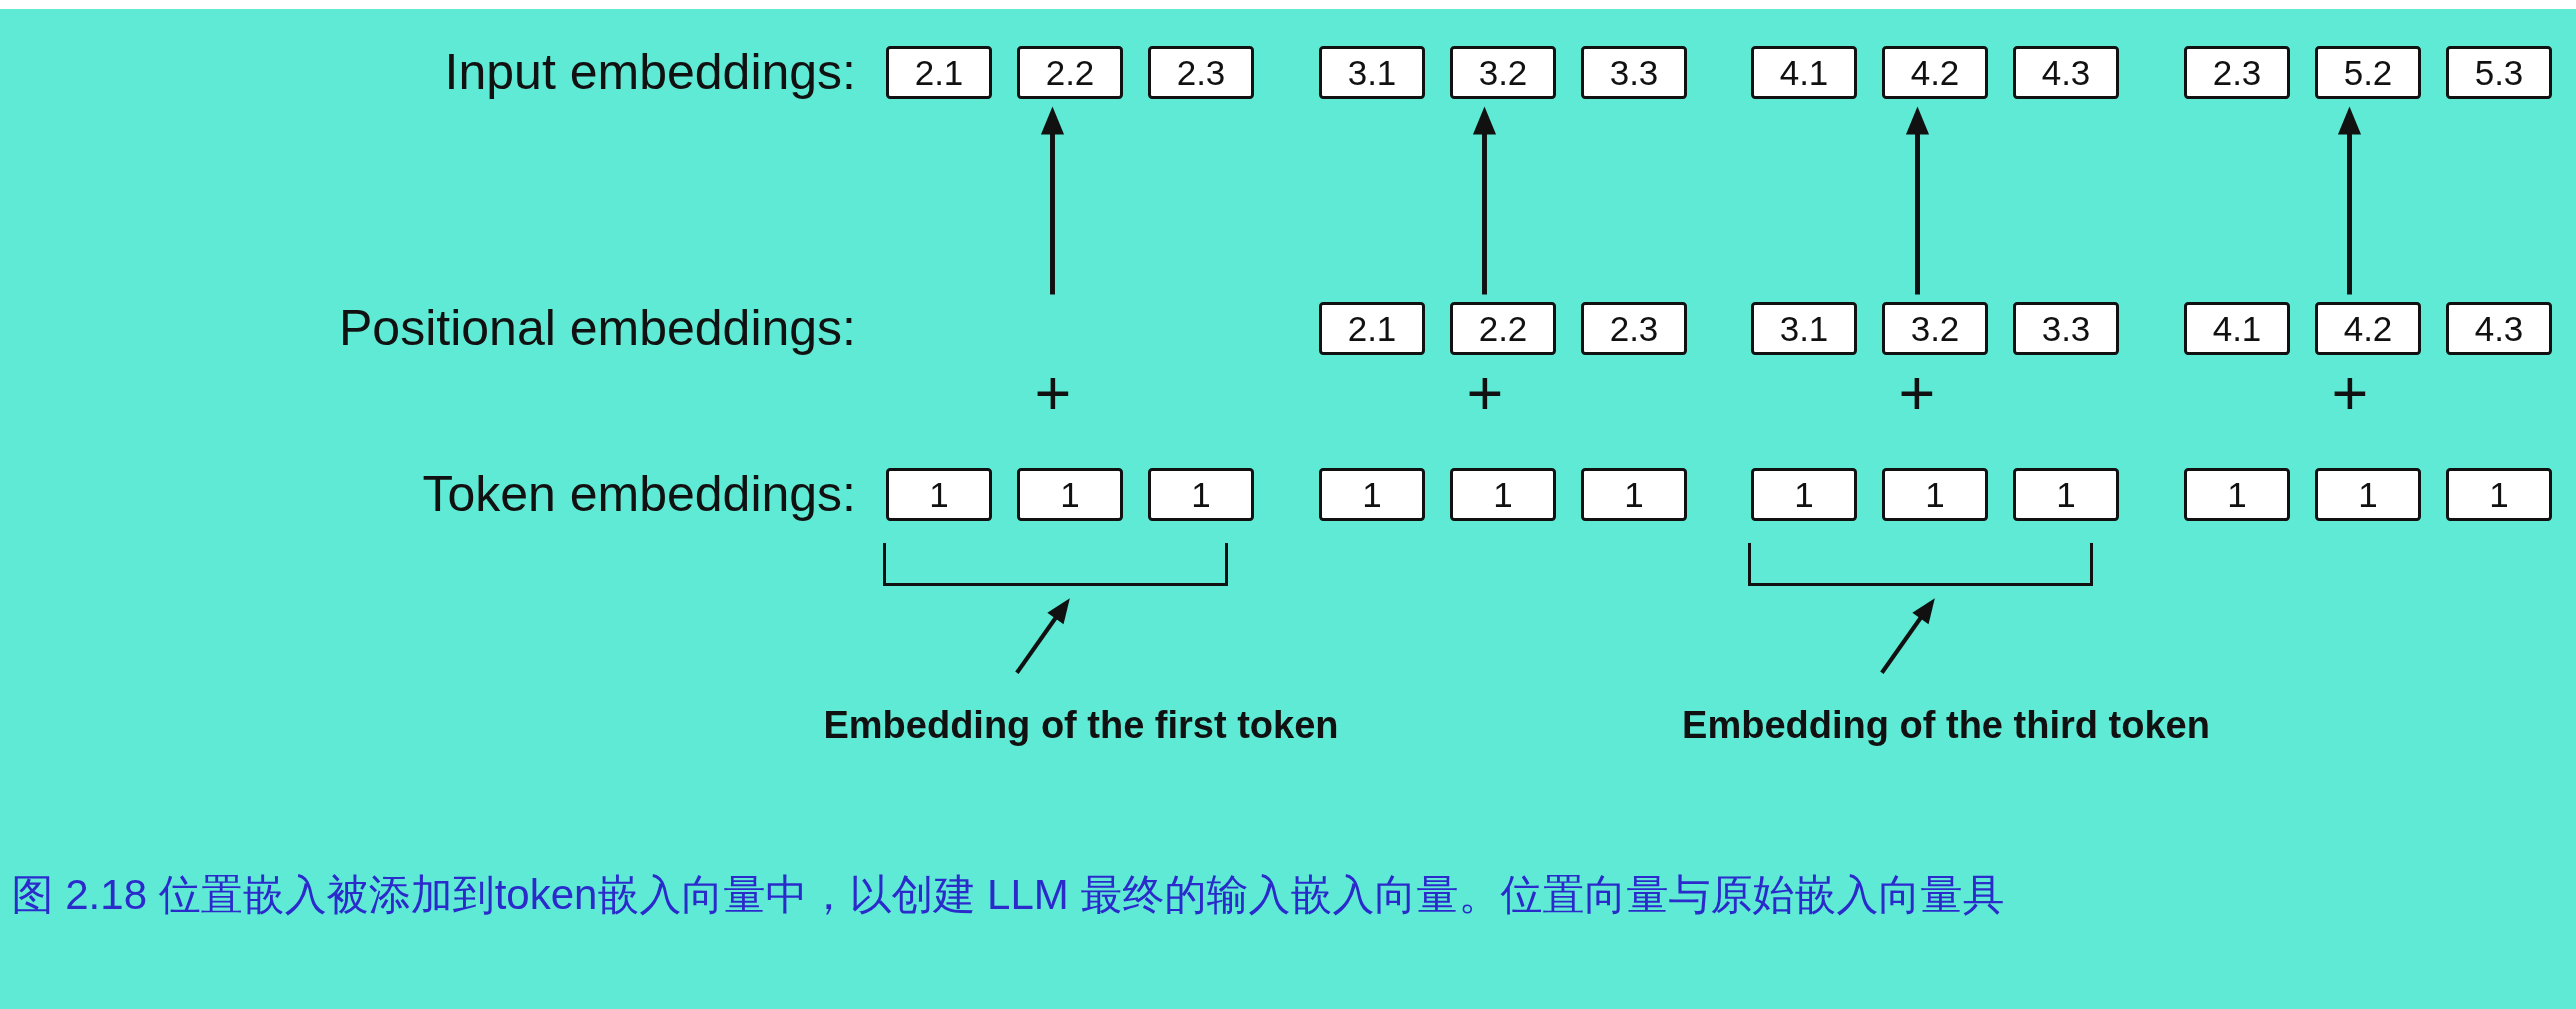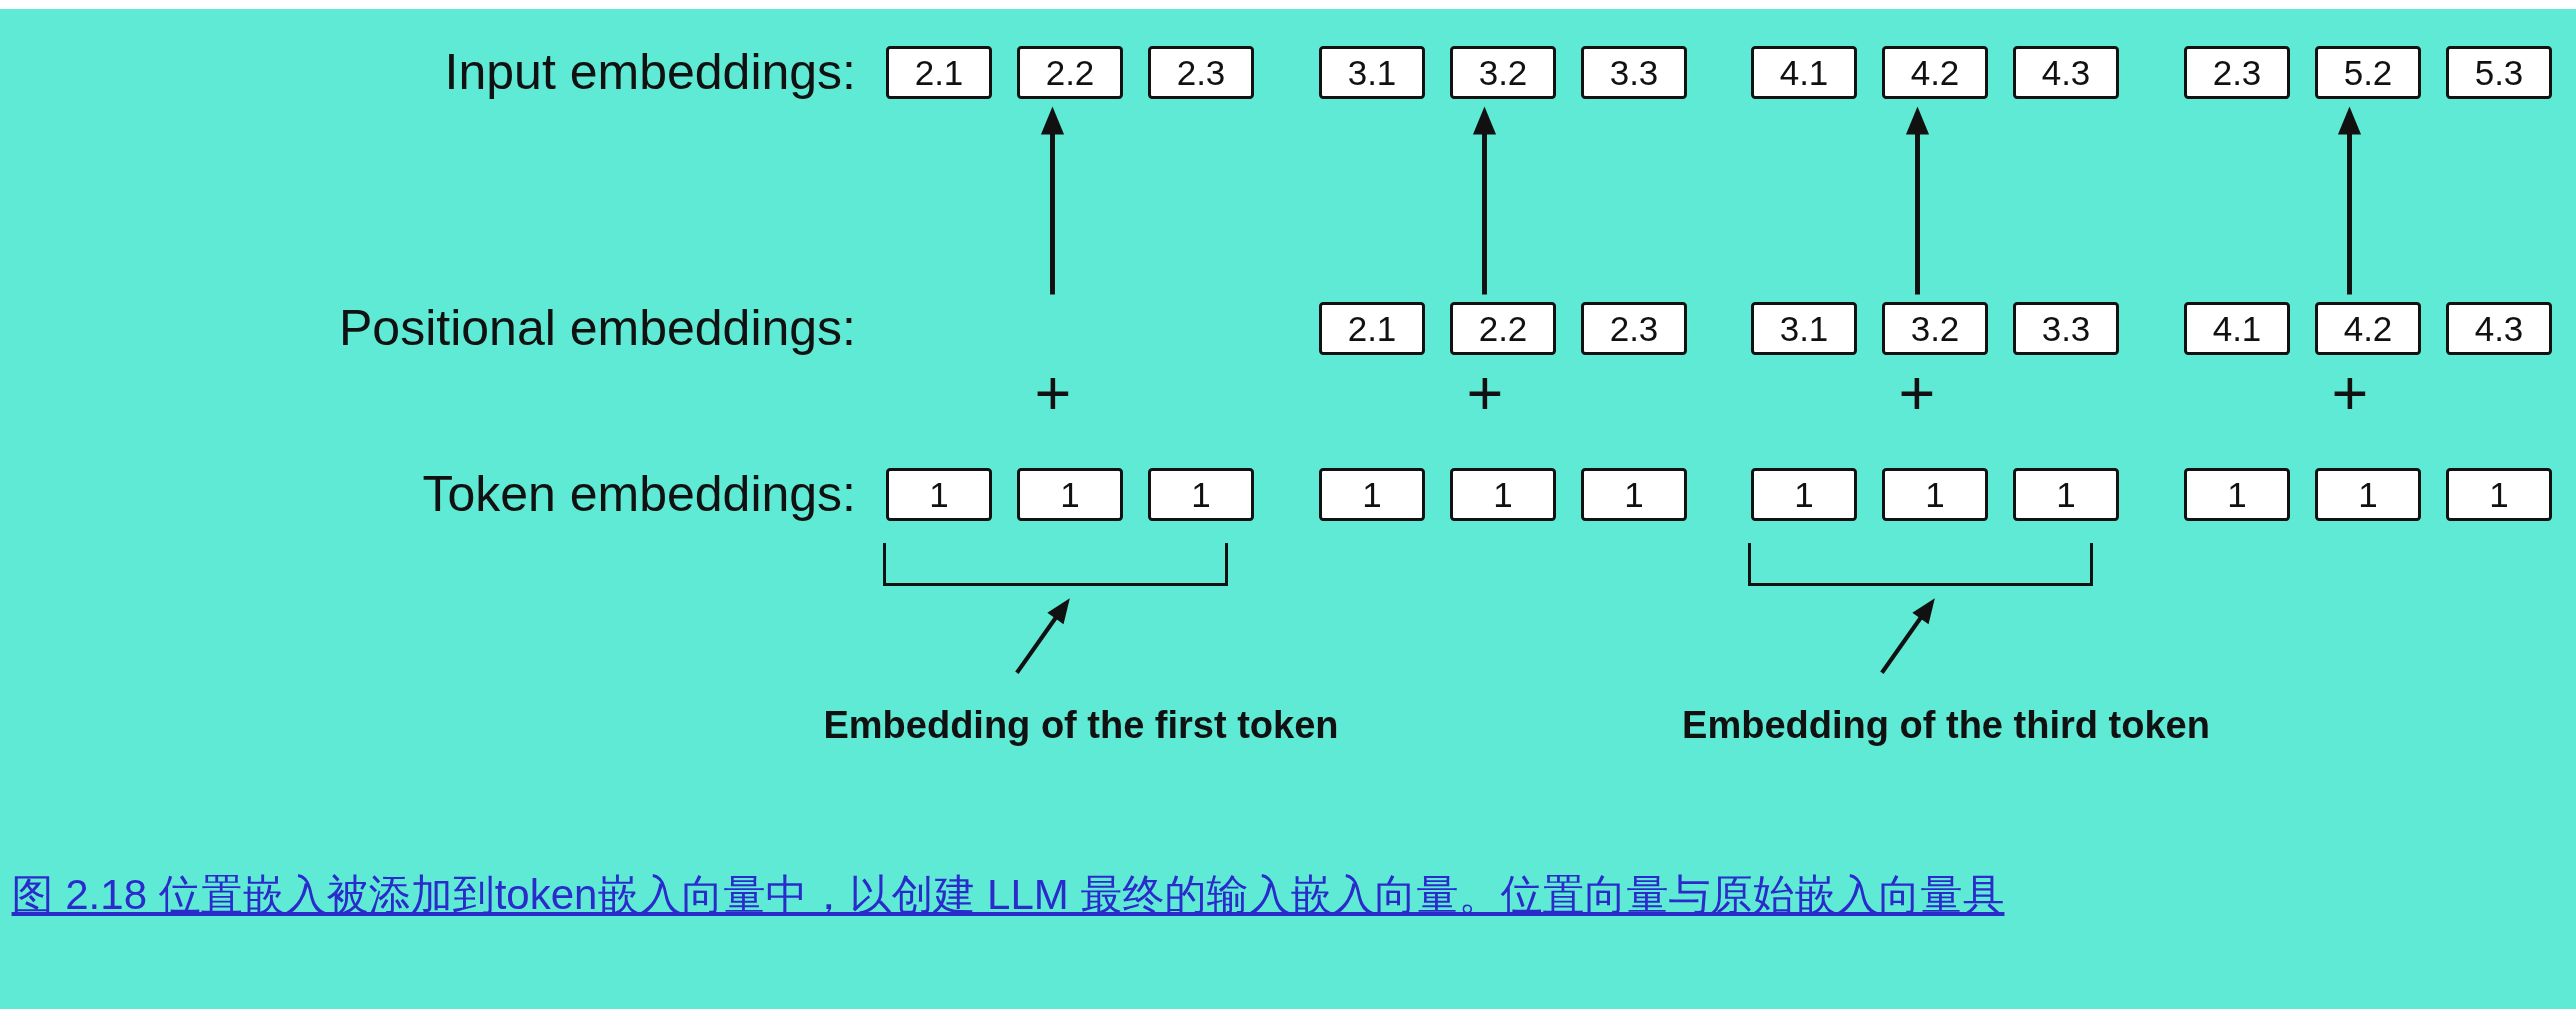--- a/index.html
+++ b/index.html
@@ -81,21 +81,20 @@
   #caption {
     position: absolute;
     left: 11.6px;
     top: 850px;
     width: 2553px;
     font-size: 42px;
     line-height: 72px;
   }
   .caption-line {
     white-space: nowrap;
-    text-decoration: underline;
   }
 </style>
 </head>
 <body>
 
 <div id="canvas">
 
   <div class="rowlabel" style="top:37px">Input embeddings:</div>
   <div class="rowlabel" style="top:293px">Positional embeddings:</div>
   <div class="rowlabel" style="top:459px">Token embeddings:</div>

